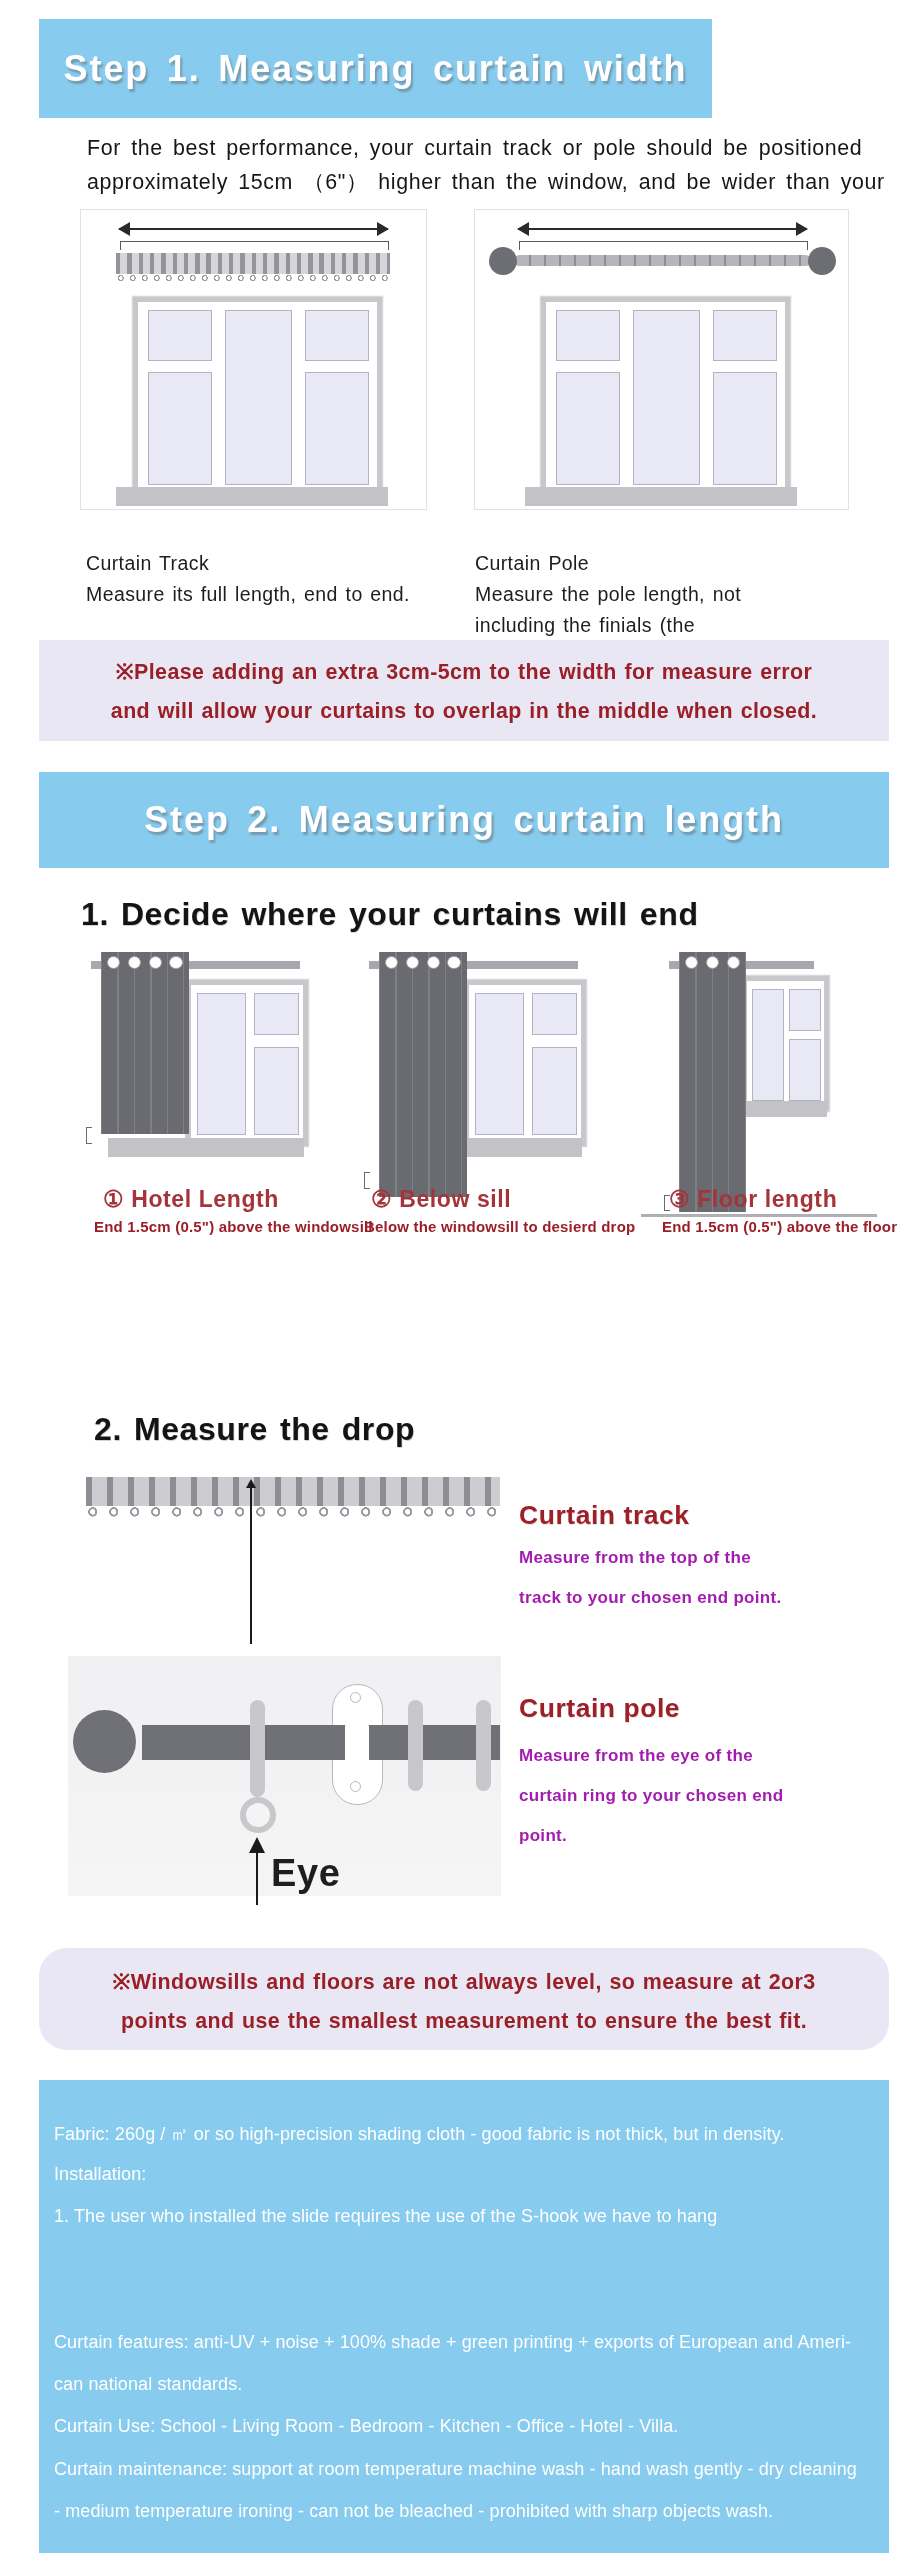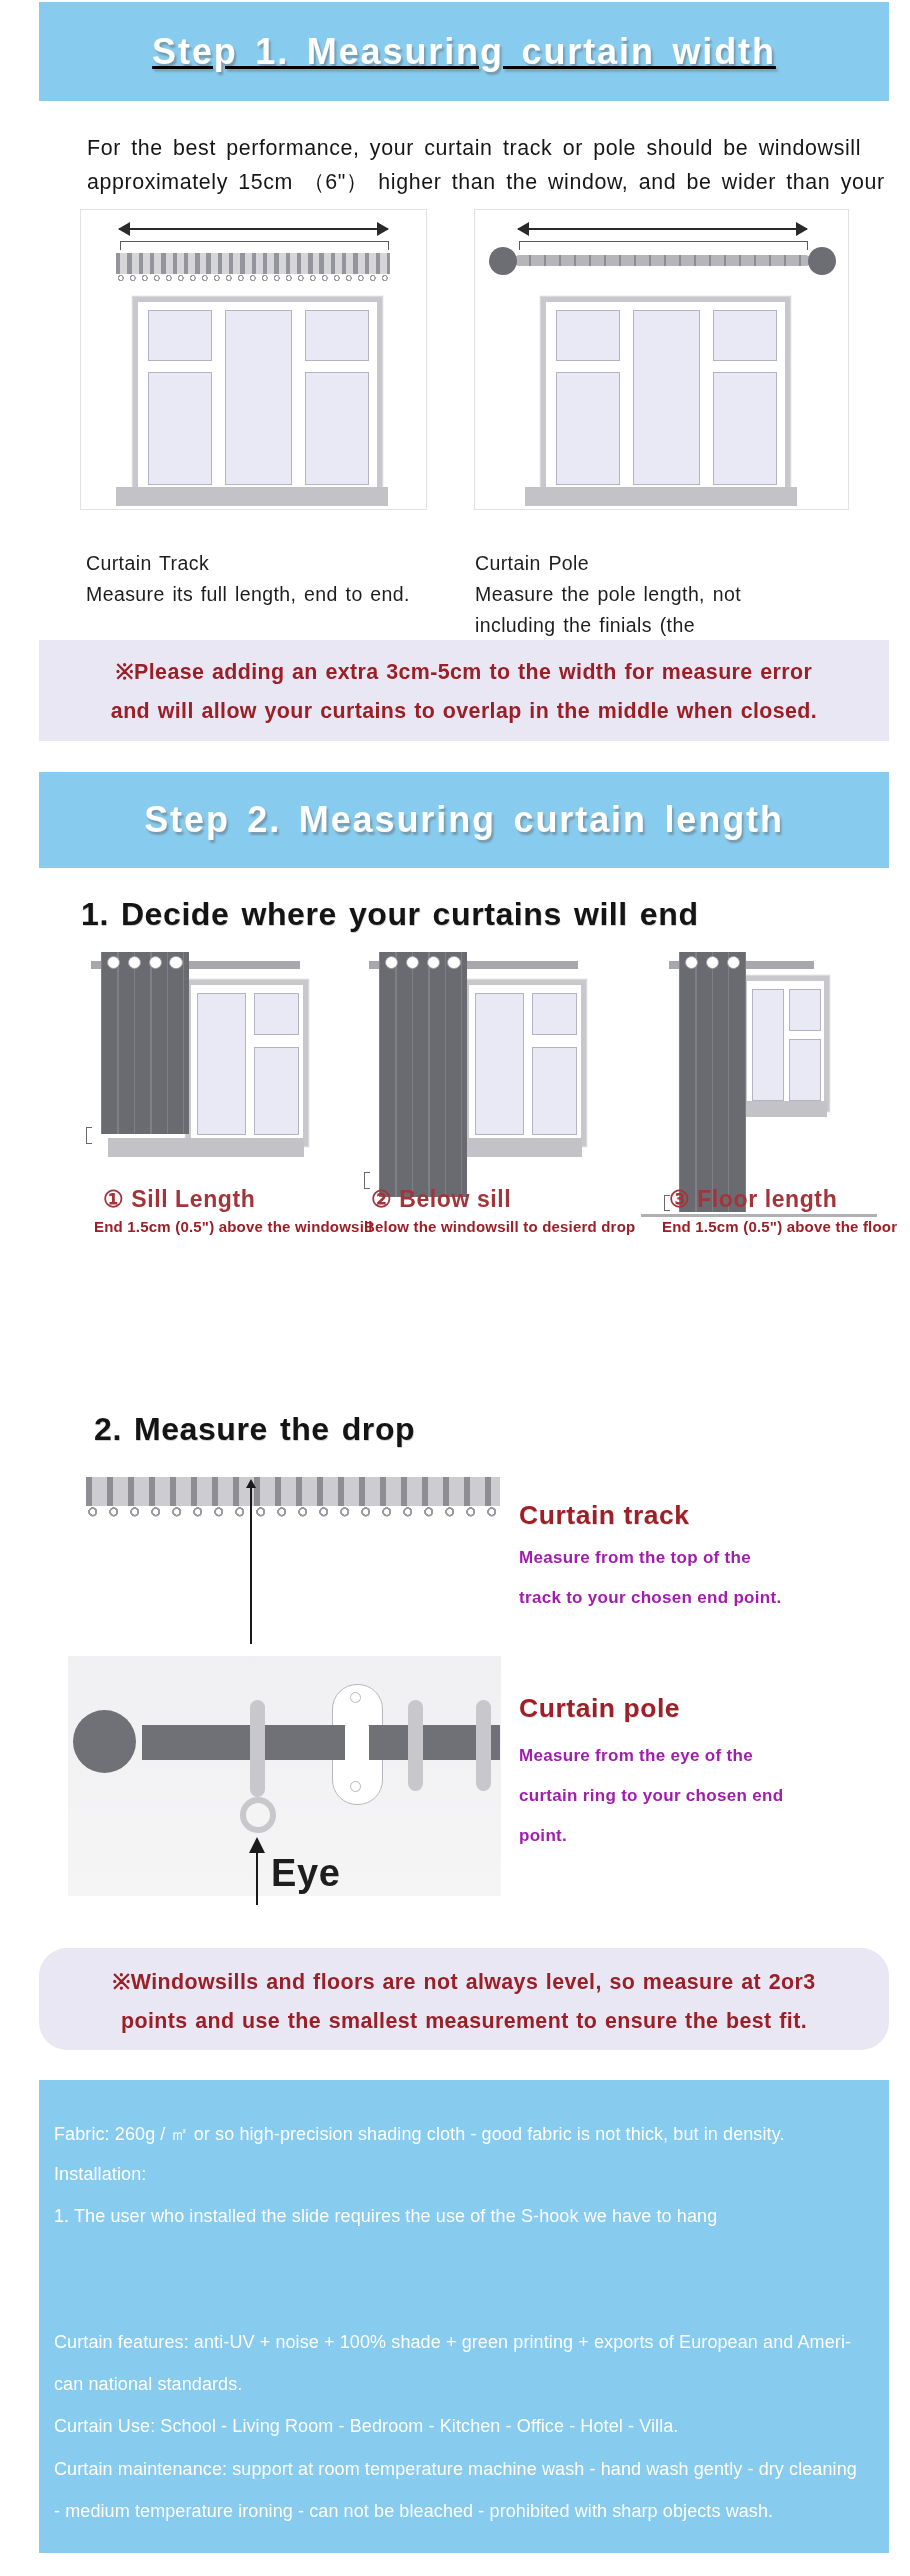--- a/index.html
+++ b/index.html
@@ -75,25 +75,25 @@
   .eyelabel{position:absolute;font-size:38px;font-weight:bold;color:#1e1e1e;letter-spacing:0.6px;}
   
   .details{position:absolute;background:#87cbee;color:#ffffff;}
   .dline{position:absolute;left:15px;right:12.6px;font-size:18px;letter-spacing:0.1px;color:#ffffff;white-space:nowrap;}
 </style>
 </head>
 <body>
 
 <div class="page">
 
-  <div class="banner" style="left:39px;top:2px;width:850px;height:99px;text-decoration:underline;">
+  <div class="banner" style="left:39px;top:19px;width:673px;height:99px;">
     <span class="t">Step 1. Measuring curtain width</span>
   </div>
 
-  <div class="intro" style="left:87px;top:136px;">For the best performance, your curtain track or pole should be windowsill</div>
+  <div class="intro" style="left:87px;top:136px;">For the best performance, your curtain track or pole should be positioned</div>
   <div class="intro" style="left:87px;top:167px;">approximately 15cm （6"） higher than the window, and be wider than your</div>
 
   <div class="figbox" style="left:80px;top:209px;width:345px;height:299px;">
     <div class="ah" style="left:38px;top:17.6px;width:269px;"></div>
     <div class="mbracket" style="left:39px;top:31px;width:267px;"></div>
     <div class="trackstrip" style="left:35px;top:43px;width:274px;height:21.4px;"></div>
     <div class="hooks" style="left:36px;top:64px;width:272px;height:8.2px;"></div>
     <div class="win" style="left:52px;top:87px;width:239px;height:189px;">
       <div class="pane" style="left:4%;top:4%;width:26%;height:26%;"></div>
       <div class="pane" style="left:4%;top:37%;width:26%;height:59%;"></div>
@@ -147,21 +147,21 @@
     <div class="rod2" style="left:8.8px;top:10px;width:209px;height:8.2px;"></div>
     <div class="curtain" style="left:19px;top:1.3px;width:88px;height:182px;"></div>
     <div class="grommets" style="left:21.4px;top:5px;width:83px;">
       <div class="grommet"></div>
       <div class="grommet"></div>
       <div class="grommet"></div>
       <div class="grommet"></div>
     </div>
     <div class="tickL" style="left:3.8px;top:176px;height:15px;"></div>
   </div>
-  <div class="optlabel" style="left:103px;top:1186px;">① Sill Length</div>
+  <div class="optlabel" style="left:103px;top:1186px;">① Hotel Length</div>
   <div class="optdesc" style="left:94px;top:1218px;">End 1.5cm (0.5") above the windowsill</div>
 
   <div class="abs" style="left:360px;top:951px;width:228px;height:272px;">
     <div class="win" style="left:104px;top:29px;width:112px;height:156px;border-width:5px;">
       <div class="pane" style="left:5%;top:5%;width:42%;height:90%;"></div>
       <div class="pane" style="left:56%;top:5%;width:39%;height:26%;"></div>
       <div class="pane" style="left:56%;top:40%;width:39%;height:55%;"></div>
     </div>
     <div class="sill" style="left:26.4px;top:187px;width:196px;height:19px;"></div>
     <div class="rod2" style="left:8.8px;top:10px;width:209px;height:8.2px;"></div>

